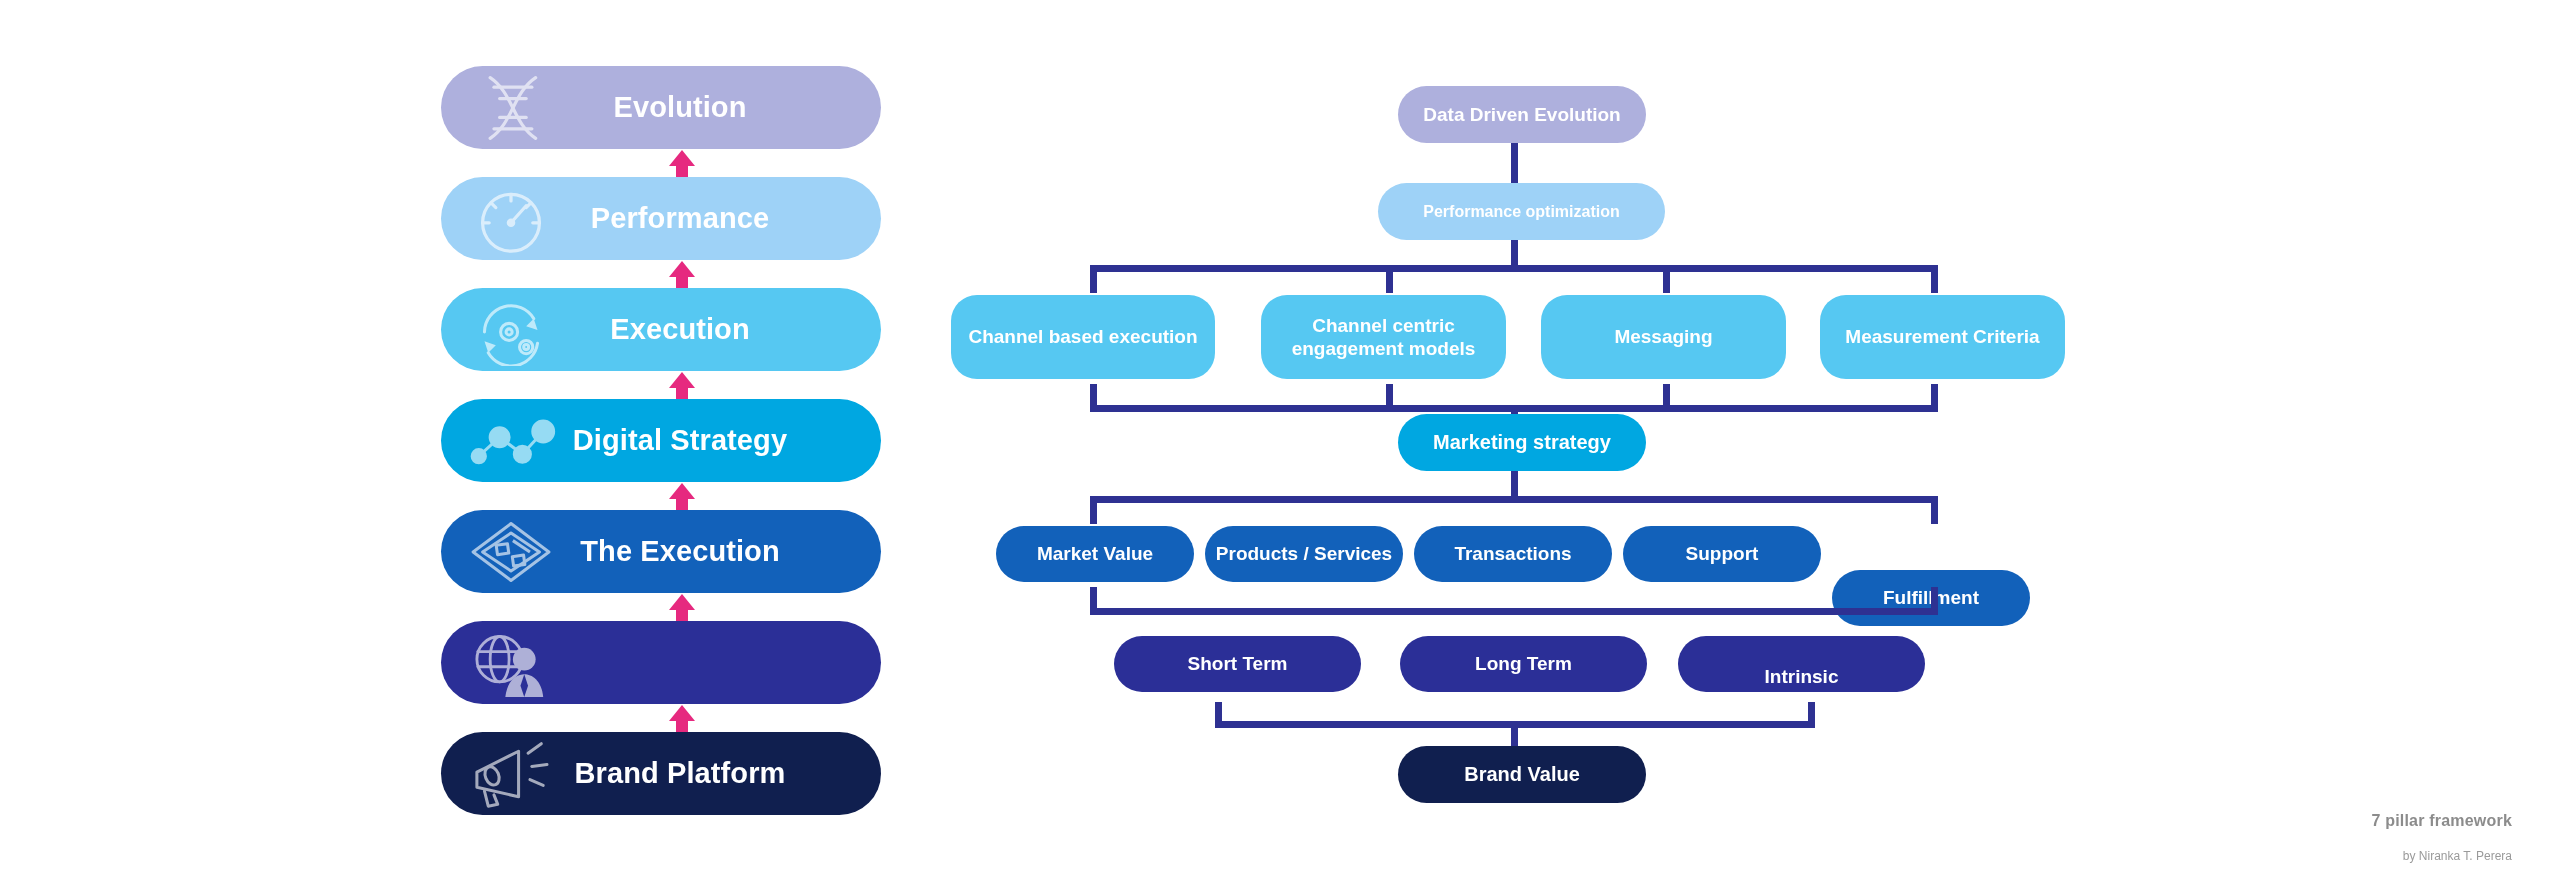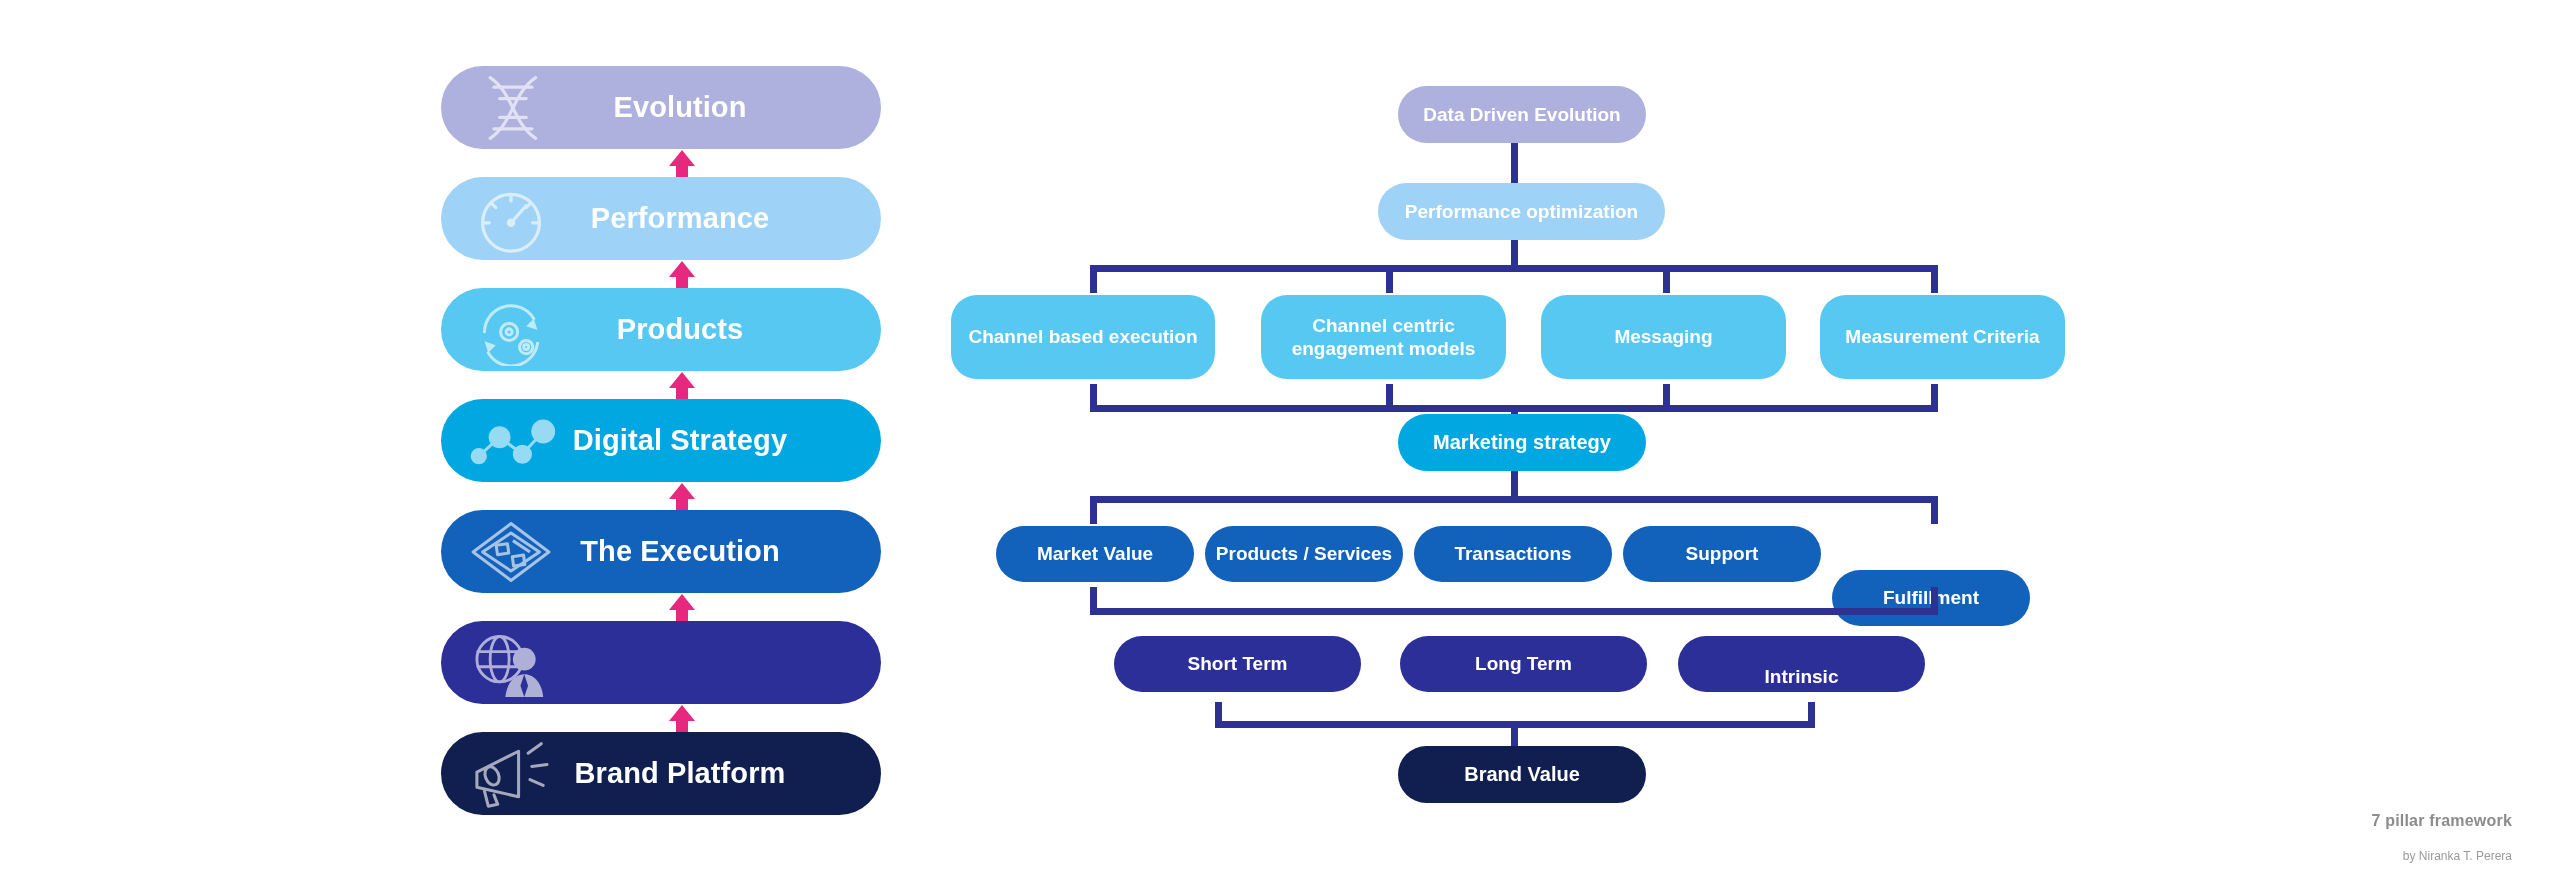--- a/index.html
+++ b/index.html
@@ -180,21 +180,21 @@
             <path d="M74 26 L78 38 L66 34 Z" fill="#ffffff" stroke="none"></path>
             <path d="M78 52 A28 28 0 0 1 26 62"></path>
             <path d="M26 62 L22 50 L34 54 Z" fill="#ffffff" stroke="none"></path>
             <circle cx="48" cy="40" r="9"></circle>
             <circle cx="48" cy="40" r="3.2"></circle>
             <circle cx="66" cy="56" r="7"></circle>
             <circle cx="66" cy="56" r="2.6"></circle>
           </g>
         </svg>
       </span>
-      <span class="pillar-label">Products</span>
+      <span class="pillar-label">Execution</span>
     </div>
 
     <div class="up-arrow" style="top:372px;">
       <svg viewBox="0 0 26 40">
           <path d="M13 0 L26 16 L19 16 L19 40 L7 40 L7 16 L0 16 Z" fill="#e6297f"></path>
         </svg>
     </div>
 
     <div class="pillar" style="top:399px; background:#00a7e1;">
       <span class="pillar-icon">
@@ -280,21 +280,21 @@
   </div>
 
   <div>
 
     <div class="node" style="left:1398px; top:86px; width:248px; height:57px; border-radius:29px; background:#aeb0dd; font-size:19px;">
       <span>Data Driven Evolution</span>
     </div>
 
     <div class="conn conn-v" style="left:1511px; top:143px; height:44px;"></div>
 
-    <div class="node" style="left:1378px; top:183px; width:287px; height:57px; border-radius:29px; background:#9ed2f7; font-size:19px;">
+    <div class="node" style="left:1378px; top:183px; width:287px; height:57px; border-radius:29px; background:#9ed2f7; font-size:16px;">
       <span>Performance optimization</span>
     </div>
 
     <div class="conn conn-v" style="left:1511px; top:240px; height:32px;"></div>
 
     <div class="bracket" style="left:1090px; top:265px; width:848px; height:30px;">
       <div class="bar" style="top:0;"></div>
       <div class="stub" style="left:0;    top:0; height:28px;"></div>
       <div class="stub" style="left:296px;top:0; height:28px;"></div>
       <div class="stub" style="left:573px;top:0; height:28px;"></div>

